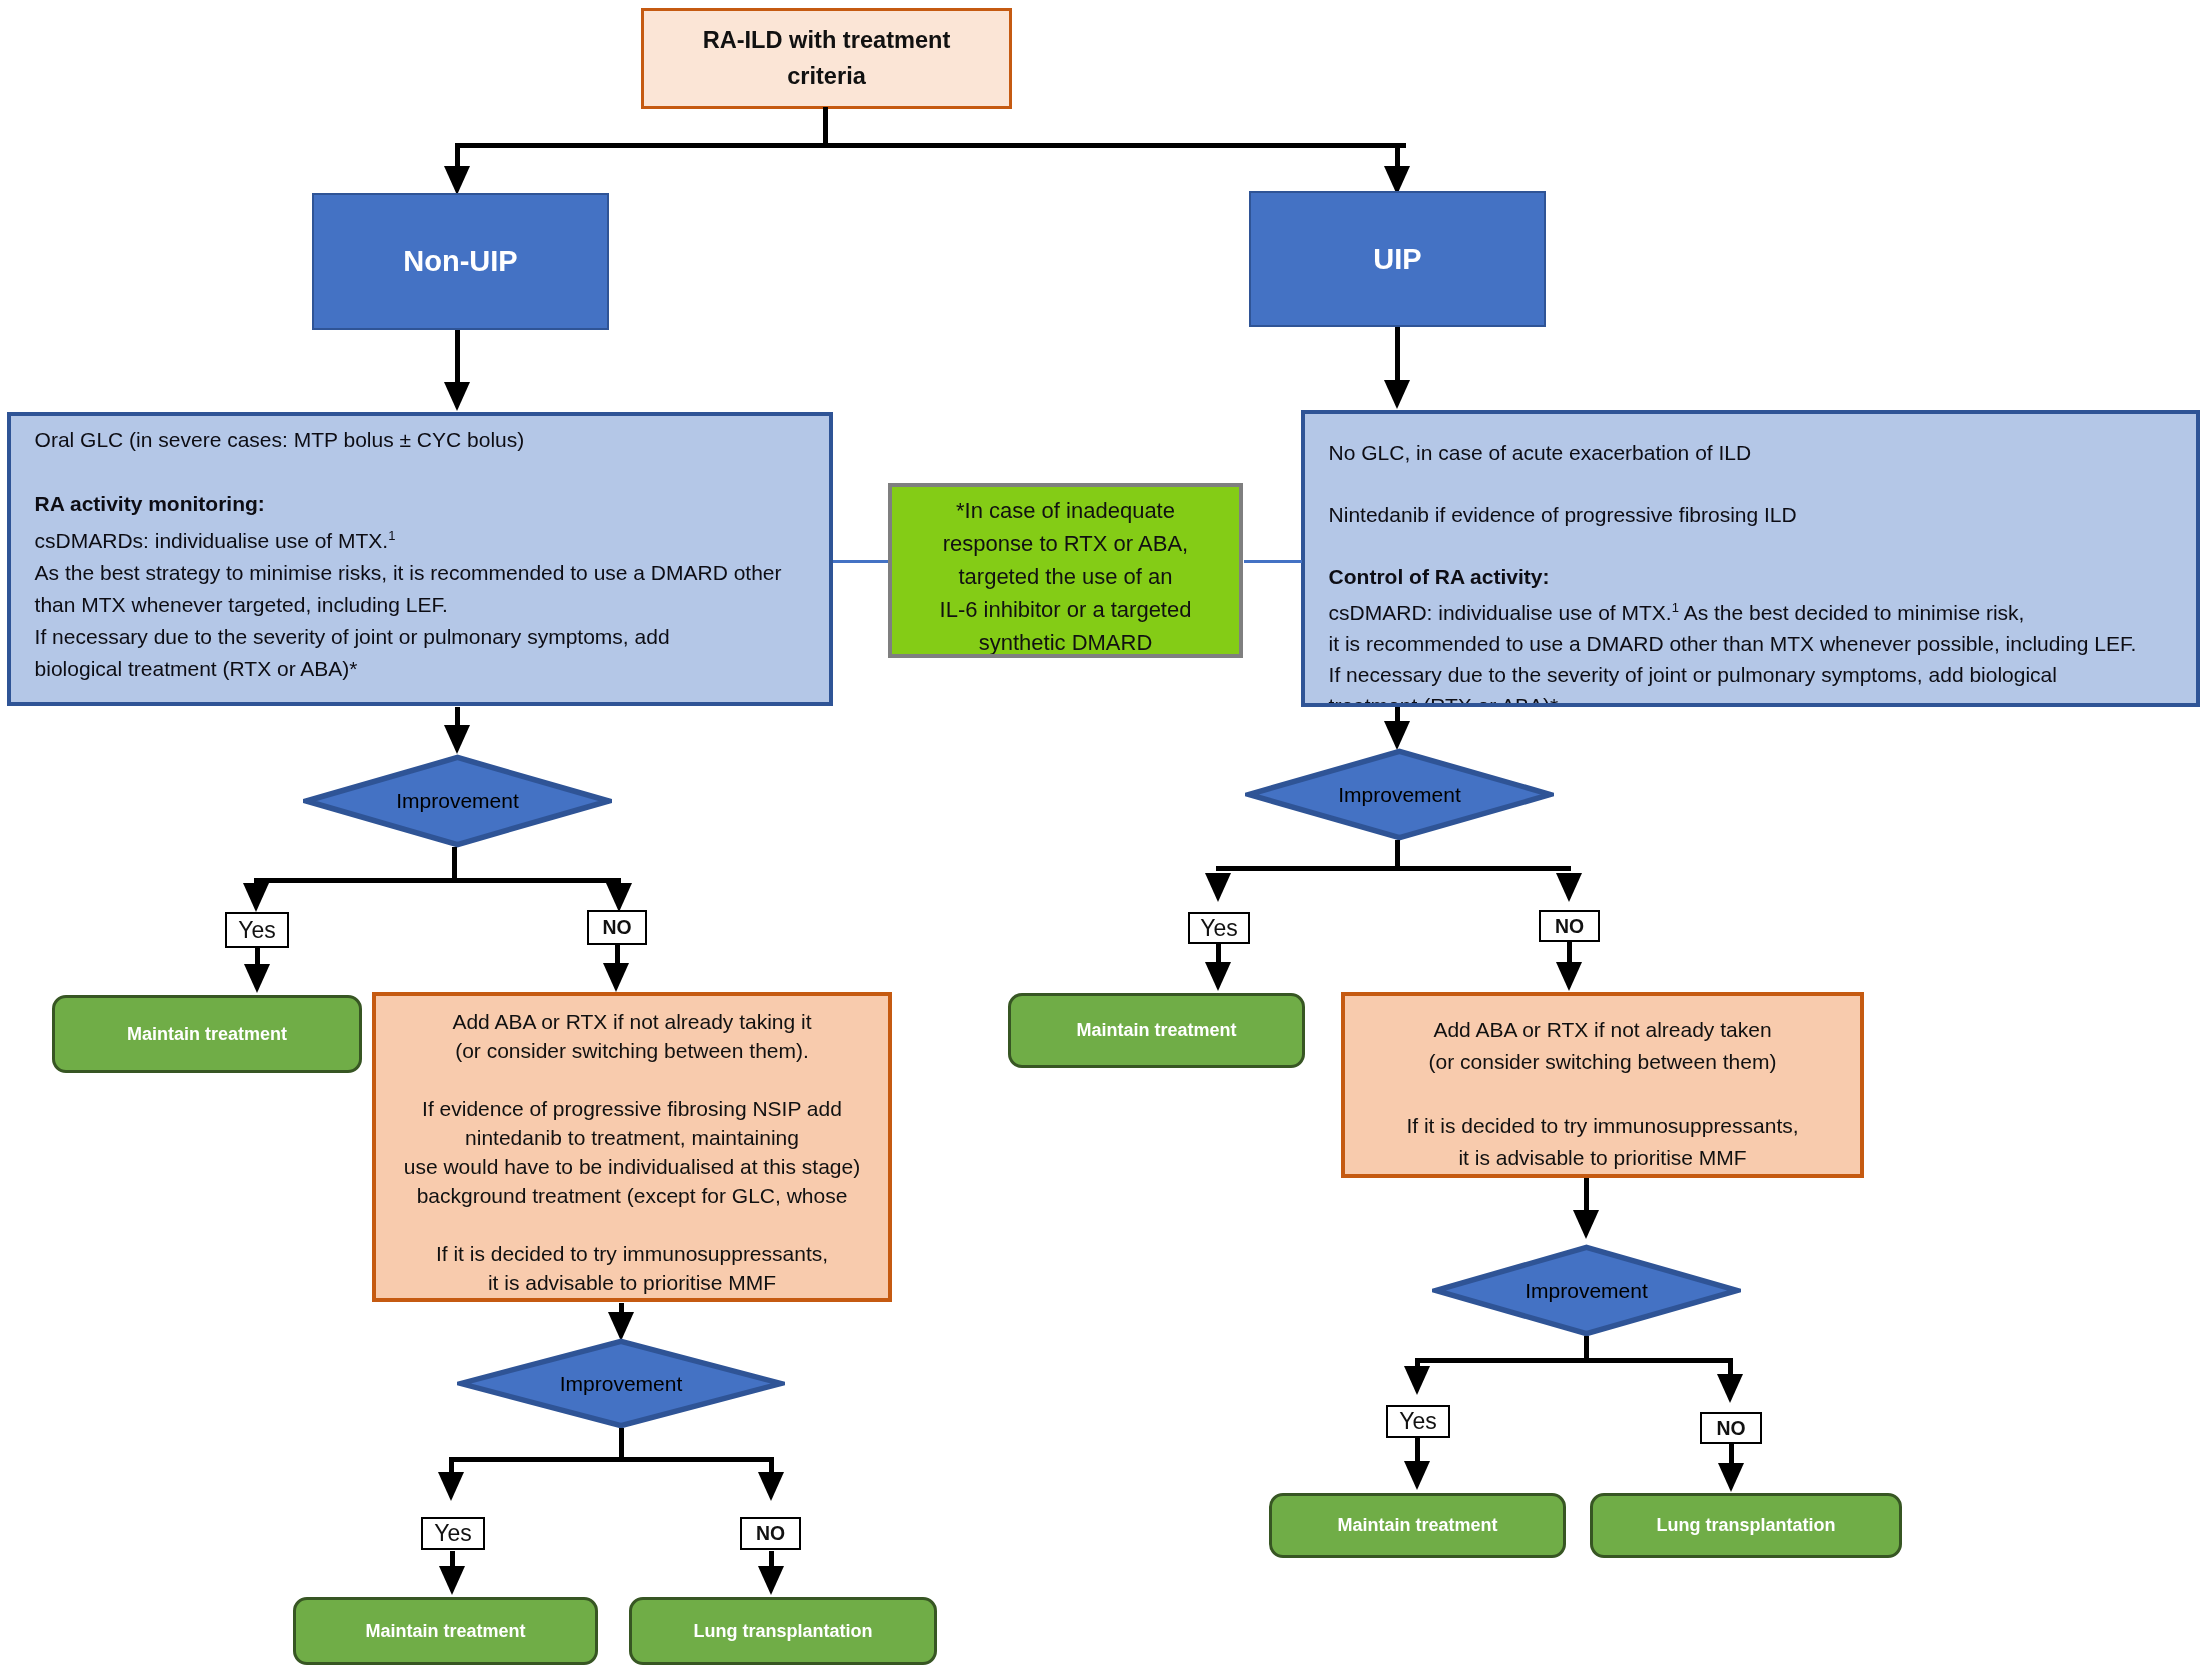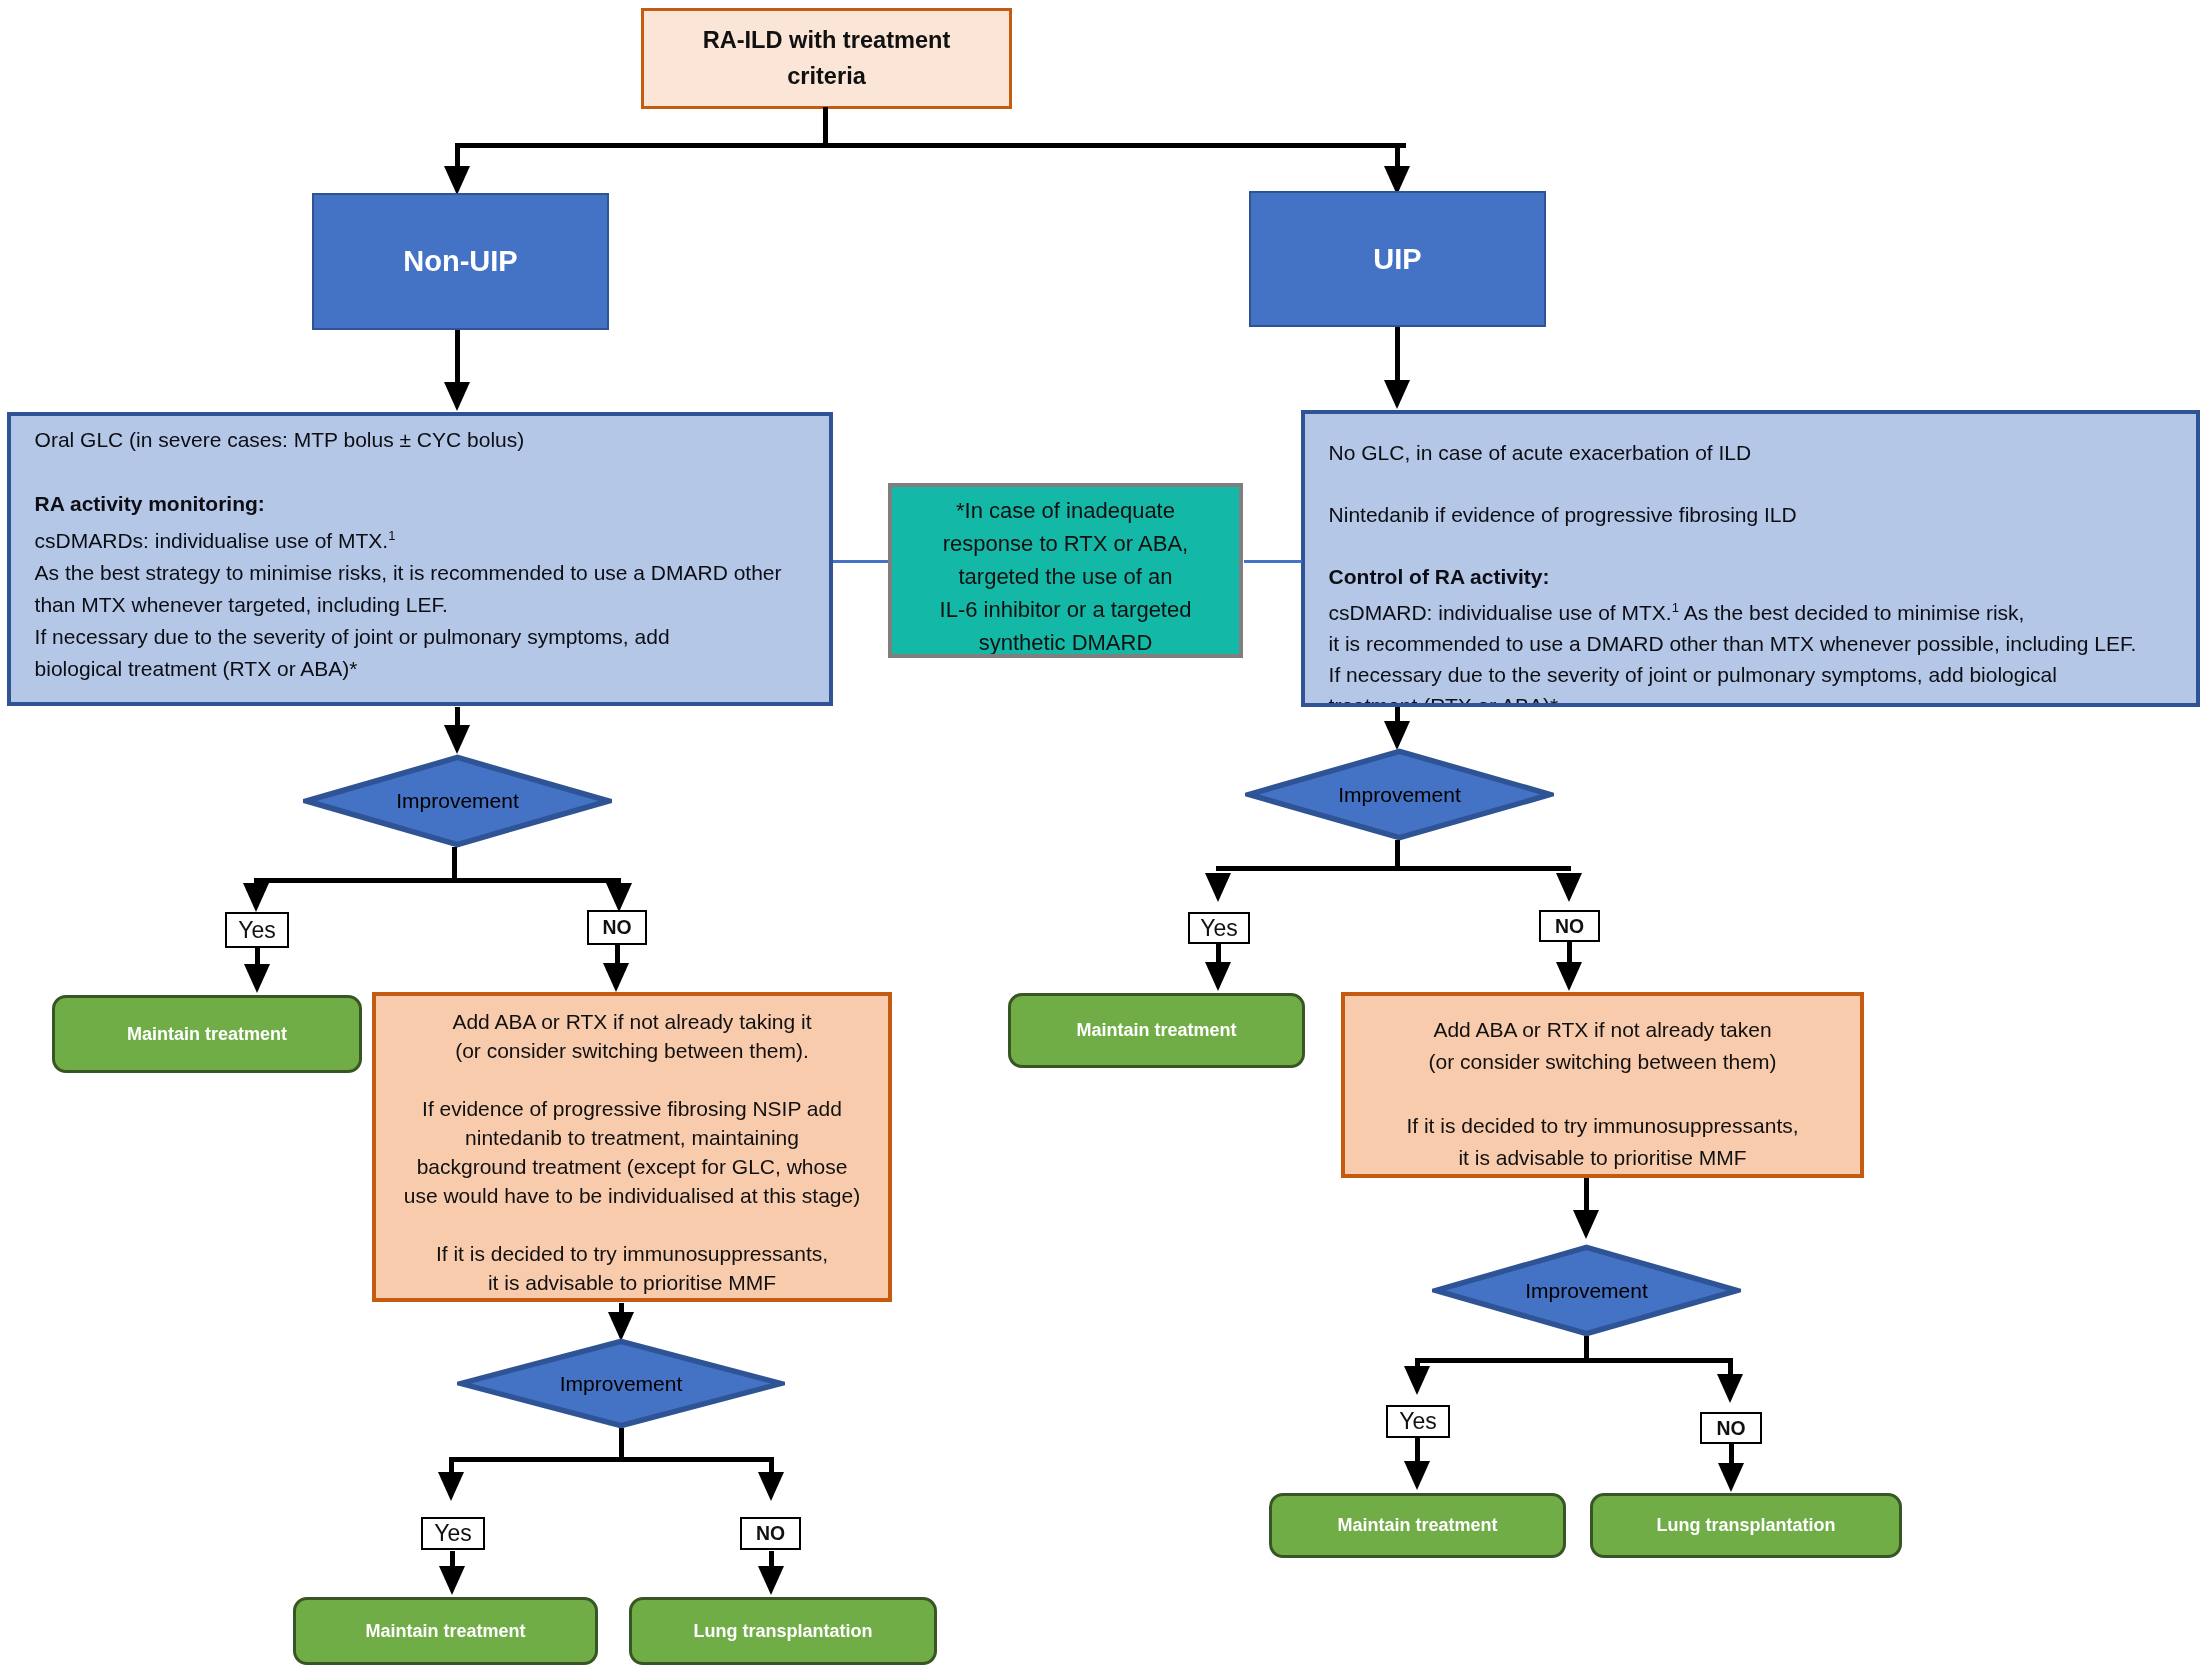--- a/index.html
+++ b/index.html
@@ -17,21 +17,21 @@
   
   .rootbox{position:absolute;background:#FBE5D6;border:3.5px solid #C55A11;
     text-align:center;font-weight:bold;font-size:23.6px;line-height:36px;padding-top:11px;box-sizing:border-box;}
   .branchbox{position:absolute;background:#4472C4;border:2.8px solid #2F5496;color:#fff;
     display:flex;align-items:center;justify-content:center;font-weight:bold;font-size:29px;box-sizing:border-box;}
   .planbox{position:absolute;background:#B4C7E7;border:4.8px solid #2F5496;box-sizing:border-box;
     font-size:21px;color:#0d0d14;overflow:hidden;}
   .planbox .line{padding:0 23.6px;min-height:32px;line-height:32px;white-space:nowrap;}
   .bold{font-weight:bold;}
   sup{font-size:0.62em;}
-  .notebox{position:absolute;background:#14b8a6;border:4.8px solid #7F7F7F;box-sizing:border-box;
+  .notebox{position:absolute;background:#84cc16;border:4.8px solid #7F7F7F;box-sizing:border-box;
     font-size:22px;text-align:center;overflow:hidden;}
   .notebox .line{min-height:33px;line-height:33px;}
   .diamond{position:absolute;}
   .diamond svg{position:absolute;left:0;top:0;width:100%;height:100%;}
   .diamond polygon{fill:#4472C4;stroke:#2F5496;stroke-width:8;}
   .diamond .dlabel{position:absolute;left:0;top:0;width:100%;height:100%;
     display:flex;align-items:center;justify-content:center;color:#000000;font-size:21px;}
   .yn{position:absolute;background:#fff;border:2.8px solid #000;box-sizing:border-box;
     display:flex;align-items:center;justify-content:center;font-size:23px;}
   .yn.no{font-weight:bold;font-size:19.4px;}
@@ -131,22 +131,22 @@
   <div class="outcome" style="left:52px;top:995px;width:310px;height:78px;">
     <span>Maintain treatment</span>
   </div>
 
   <div class="orangebox" style="left:372px;top:992px;width:520px;height:310px;padding-top:11px;">
     <div class="line">Add ABA or RTX if not already taking it</div>
     <div class="line">(or consider switching between them).</div>
     <div class="line"></div>
     <div class="line">If evidence of progressive fibrosing NSIP add</div>
     <div class="line">nintedanib to treatment, maintaining</div>
+    <div class="line">use would have to be individualised at this stage)</div>
     <div class="line">background treatment (except for GLC, whose</div>
-    <div class="line">use would have to be individualised at this stage)</div>
     <div class="line"></div>
     <div class="line">If it is decided to try immunosuppressants,</div>
     <div class="line">it is advisable to prioritise MMF</div>
   </div>
 
   <div class="vline" style="left:619px;top:1303px;height:11px;"></div>
   <div class="ahead" style="left:608px;top:1312px;"></div>
   <div class="diamond" style="left:457px;top:1338px;width:328px;height:91px;">
     <svg viewBox="0 0 446 136" preserveAspectRatio="none">
         <polygon points="223,5 441,68 223,131 5,68"></polygon>

